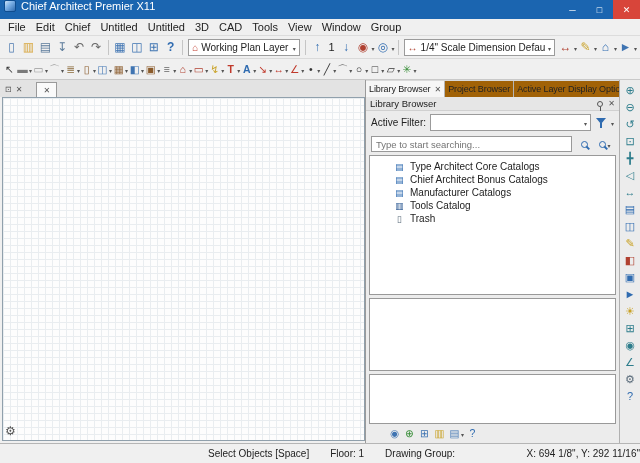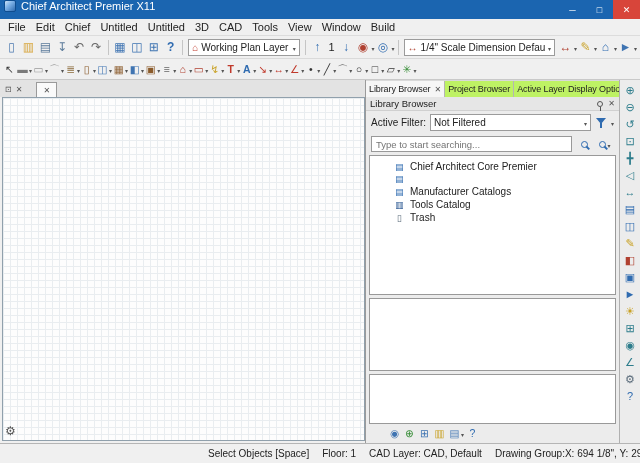--- a/index.html
+++ b/index.html
@@ -43,21 +43,21 @@
   .doc-tab { height:15px; background:#fafafa; border:1px solid #9a9a9a; border-bottom:none; display:inline-flex; align-items:center; gap:8px; padding:0 6px; font-size:10px; margin-left:12px; white-space:nowrap; }
   .tab-x { font-size:8px; color:#555; }
   .canvas { flex:1; margin:0 0 2px 2px; background:#fdfdfd; border:1px solid #90a0ac;
             background-image: linear-gradient(#e9edf0 1px, transparent 1px),
                               linear-gradient(90deg,#e9edf0 1px, transparent 1px);
             background-size:7px 7px; }
 
   
   .rightpanel { width:254px; flex:0 0 auto; background:#ececec; border-left:1px solid #9a9a9a; display:flex; flex-direction:column; min-height:0; }
   .ptabs { height:17px; display:flex; align-items:flex-end; background:#d9d9d9; overflow:hidden; }
-  .ptab { height:16px; display:inline-flex; align-items:center; gap:4px; padding:0 3px; font-size:9px; letter-spacing:-0.1px; background:#bef264; border-right:1px solid #b5b5b5; white-space:nowrap; }
+  .ptab { height:16px; display:inline-flex; align-items:center; gap:4px; padding:0 3px; font-size:9px; letter-spacing:-0.1px; background:#a16207; border-right:1px solid #b5b5b5; white-space:nowrap; }
   .ptab.active { background:#f6f6f6; }
   .pheader { height:14px; background:#e6e6e6; border-bottom:1px solid #d0d0d0; display:flex; align-items:center; justify-content:space-between; padding:0 4px; font-size:9.5px; }
   .ph-ctl { display:flex; align-items:center; gap:5px; }
   .pin { width:6px; height:6px; border:1px solid #555; border-radius:50%; position:relative; }
   .pin::after { content:""; position:absolute; left:2px; top:5px; width:1px; height:4px; background:#555; }
   .ph-x { font-size:8px; color:#555; }
   .filterrow { height:22px; display:flex; align-items:center; gap:4px; padding:0 5px; font-size:10px; }
   .filtercombo { flex:1; margin:0; }
   .funnel { position:relative; width:12px; height:13px; display:inline-block; }
   .funnel::before { content:""; position:absolute; left:1px; top:2px; border-left:5px solid transparent; border-right:5px solid transparent; border-top:6px solid #2f6bb0; }
@@ -74,21 +74,21 @@
   .p2 { flex:1; min-height:0; }
   .p3 { height:50px; flex:0 0 auto; }
   .bottomicons { height:19px; display:flex; align-items:center; padding-left:22px; gap:2px; flex:0 0 auto; }
 
   
   .sidetoolbar { width:21px; flex:0 0 auto; background:#ececec; border-left:1px solid #b0b0b0; display:flex; flex-direction:column; align-items:center; padding-top:3px; gap:2px; }
   .sidetoolbar .ticon.sm { width:16px; height:15px; font-size:11px; }
 
   
   .statusbar { height:20px; flex:0 0 auto; background:#f0f0f0; border-top:1px solid #b5b5b5; display:flex; align-items:center; font-size:10px; color:#222; white-space:nowrap; }
-  .sb + .sb { margin-left:13px; }
+  .sb + .sb { margin-left:21px; }
   .statusbar [data-name="tool-hint"] { margin-left:208px; }
   .statusbar [data-name="cursor-coordinates"] { margin-left:auto; }
   .gear { position:absolute; left:5px; bottom:25px; font-size:12px; color:#555; }
 </style>
 </head>
 <body>
 
 <div class="window" data-name="app-window">
 
   <div class="titlebar" data-name="titlebar">
@@ -103,21 +103,21 @@
       <span class="menu-item" data-name="menu-file">File</span>
       <span class="menu-item" data-name="menu-edit">Edit</span>
       <span class="menu-item" data-name="menu-build">Chief</span>
       <span class="menu-item" data-name="menu-terrain">Untitled</span>
       <span class="menu-item" data-name="menu-library">Untitled</span>
       <span class="menu-item" data-name="menu-3d">3D</span>
       <span class="menu-item" data-name="menu-cad">CAD</span>
       <span class="menu-item" data-name="menu-tools">Tools</span>
       <span class="menu-item" data-name="menu-view">View</span>
       <span class="menu-item" data-name="menu-window">Window</span>
-      <span class="menu-item" data-name="menu-help">Build</span>
+      <span class="menu-item" data-name="menu-help">Group</span>
     </div>
 
   <div class="toolbar tb1" data-name="main-toolbar">
       <span class="ticon" data-name="new-plan-icon" style="color: rgb(77, 122, 176);">▯</span>
       <span class="ticon" data-name="open-plan-icon" style="color: rgb(215, 166, 63);">▥</span>
       <span class="ticon" data-name="print-icon" style="color: rgb(90, 122, 154);">▤</span>
       <span class="ticon" data-name="export-icon" style="color: rgb(90, 122, 154);">↧</span>
       <span class="ticon" data-name="undo-icon" style="color: rgb(102, 102, 102);">↶</span>
       <span class="ticon" data-name="redo-icon" style="color: rgb(102, 102, 102);">↷</span>
       <span class="sep" data-name="toolbar-separator"></span>
@@ -299,43 +299,43 @@
       <div class="pheader" data-name="panel-header">
         <span data-name="panel-title">Library Browser</span>
         <span class="ph-ctl" data-name="panel-controls">
           <span class="pin" data-name="pin-icon"></span>
           <span class="ph-x" data-name="panel-close-icon">✕</span>
         </span>
       </div>
       <div class="filterrow" data-name="filter-row">
         <span data-name="active-filter-label">Active Filter:</span>
         <span class="combo filtercombo" data-name="active-filter-select">
-          <span class="combo-lb" data-name="active-filter-value">Not Filtered</span>
           <span class="caret" data-name="chevron-down-icon">▾</span>
         </span>
         <span class="funnel" data-name="filter-icon"></span>
         <span class="caret" data-name="chevron-down-icon">▾</span>
       </div>
       <div class="searchrow" data-name="search-row">
         <input class="searchinput" data-name="library-search-input" placeholder="Type to start searching..." style="">
         <span class="magbtn" data-name="search-icon">
             <span class="mag" data-name="magnifier-glyph"></span>
           </span>
         <span class="magbtn" data-name="advanced-search-icon">
             <span class="mag" data-name="magnifier-glyph"></span>
             <span class="caret" data-name="chevron-down-icon">▾</span>
           </span>
       </div>
       <div class="tree" data-name="library-tree">
           <span class="titem" data-name="tree-item-chief-architect-core-catalogs">
             <span class="ticon-sm" data-name="catalog-icon" style="color: rgb(47, 107, 176);">▤</span>
-            <span data-name="tree-item-label">Chief Architect Core Premier</span>
+            <span data-name="tree-item-label">Type Architect Core Catalogs</span>
           </span>
           <span class="titem" data-name="tree-item-chief-architect-bonus-catalogs">
             <span class="ticon-sm" data-name="catalog-icon" style="color: rgb(47, 107, 176);">▤</span>
+            <span data-name="tree-item-label">Chief Architect Bonus Catalogs</span>
           </span>
           <span class="titem" data-name="tree-item-manufacturer-catalogs">
             <span class="ticon-sm" data-name="catalog-icon" style="color: rgb(47, 107, 176);">▤</span>
             <span data-name="tree-item-label">Manufacturer Catalogs</span>
           </span>
           <span class="titem" data-name="tree-item-user-catalog">
             <span class="ticon-sm" data-name="user-catalog-icon" style="color: rgb(31, 78, 140);">▥</span>
             <span data-name="tree-item-label">Tools Catalog</span>
           </span>
           <span class="titem" data-name="tree-item-trash">
@@ -377,19 +377,18 @@
         <span class="ticon sm" data-name="object-snaps-icon" style="color: rgb(46, 125, 140);">◉</span>
         <span class="ticon sm" data-name="angle-snaps-icon" style="color: rgb(46, 125, 140);">∠</span>
         <span class="ticon sm" data-name="edit-behaviors-icon" style="color: rgb(90, 107, 122);">⚙</span>
         <span class="ticon sm" data-name="side-help-icon" style="color: rgb(47, 107, 176);">?</span>
       </div>
   </div>
 
   <div class="statusbar" data-name="statusbar">
       <span class="sb" data-name="tool-hint">Select Objects [Space]</span>
       <span class="sb" data-name="floor-indicator">Floor: 1</span>
-      <span class="sb" data-name="cad-layer">CAD Layer: CAD, Default</span>
       <span class="sb" data-name="drawing-group">Drawing Group:</span>
       <span class="sb" data-name="cursor-coordinates">X: 694 1/8", Y: 292 11/16"</span>
     </div>
 
   <span class="gear" data-name="gear-icon">⚙</span>
 </div>
 
 </body></html>

